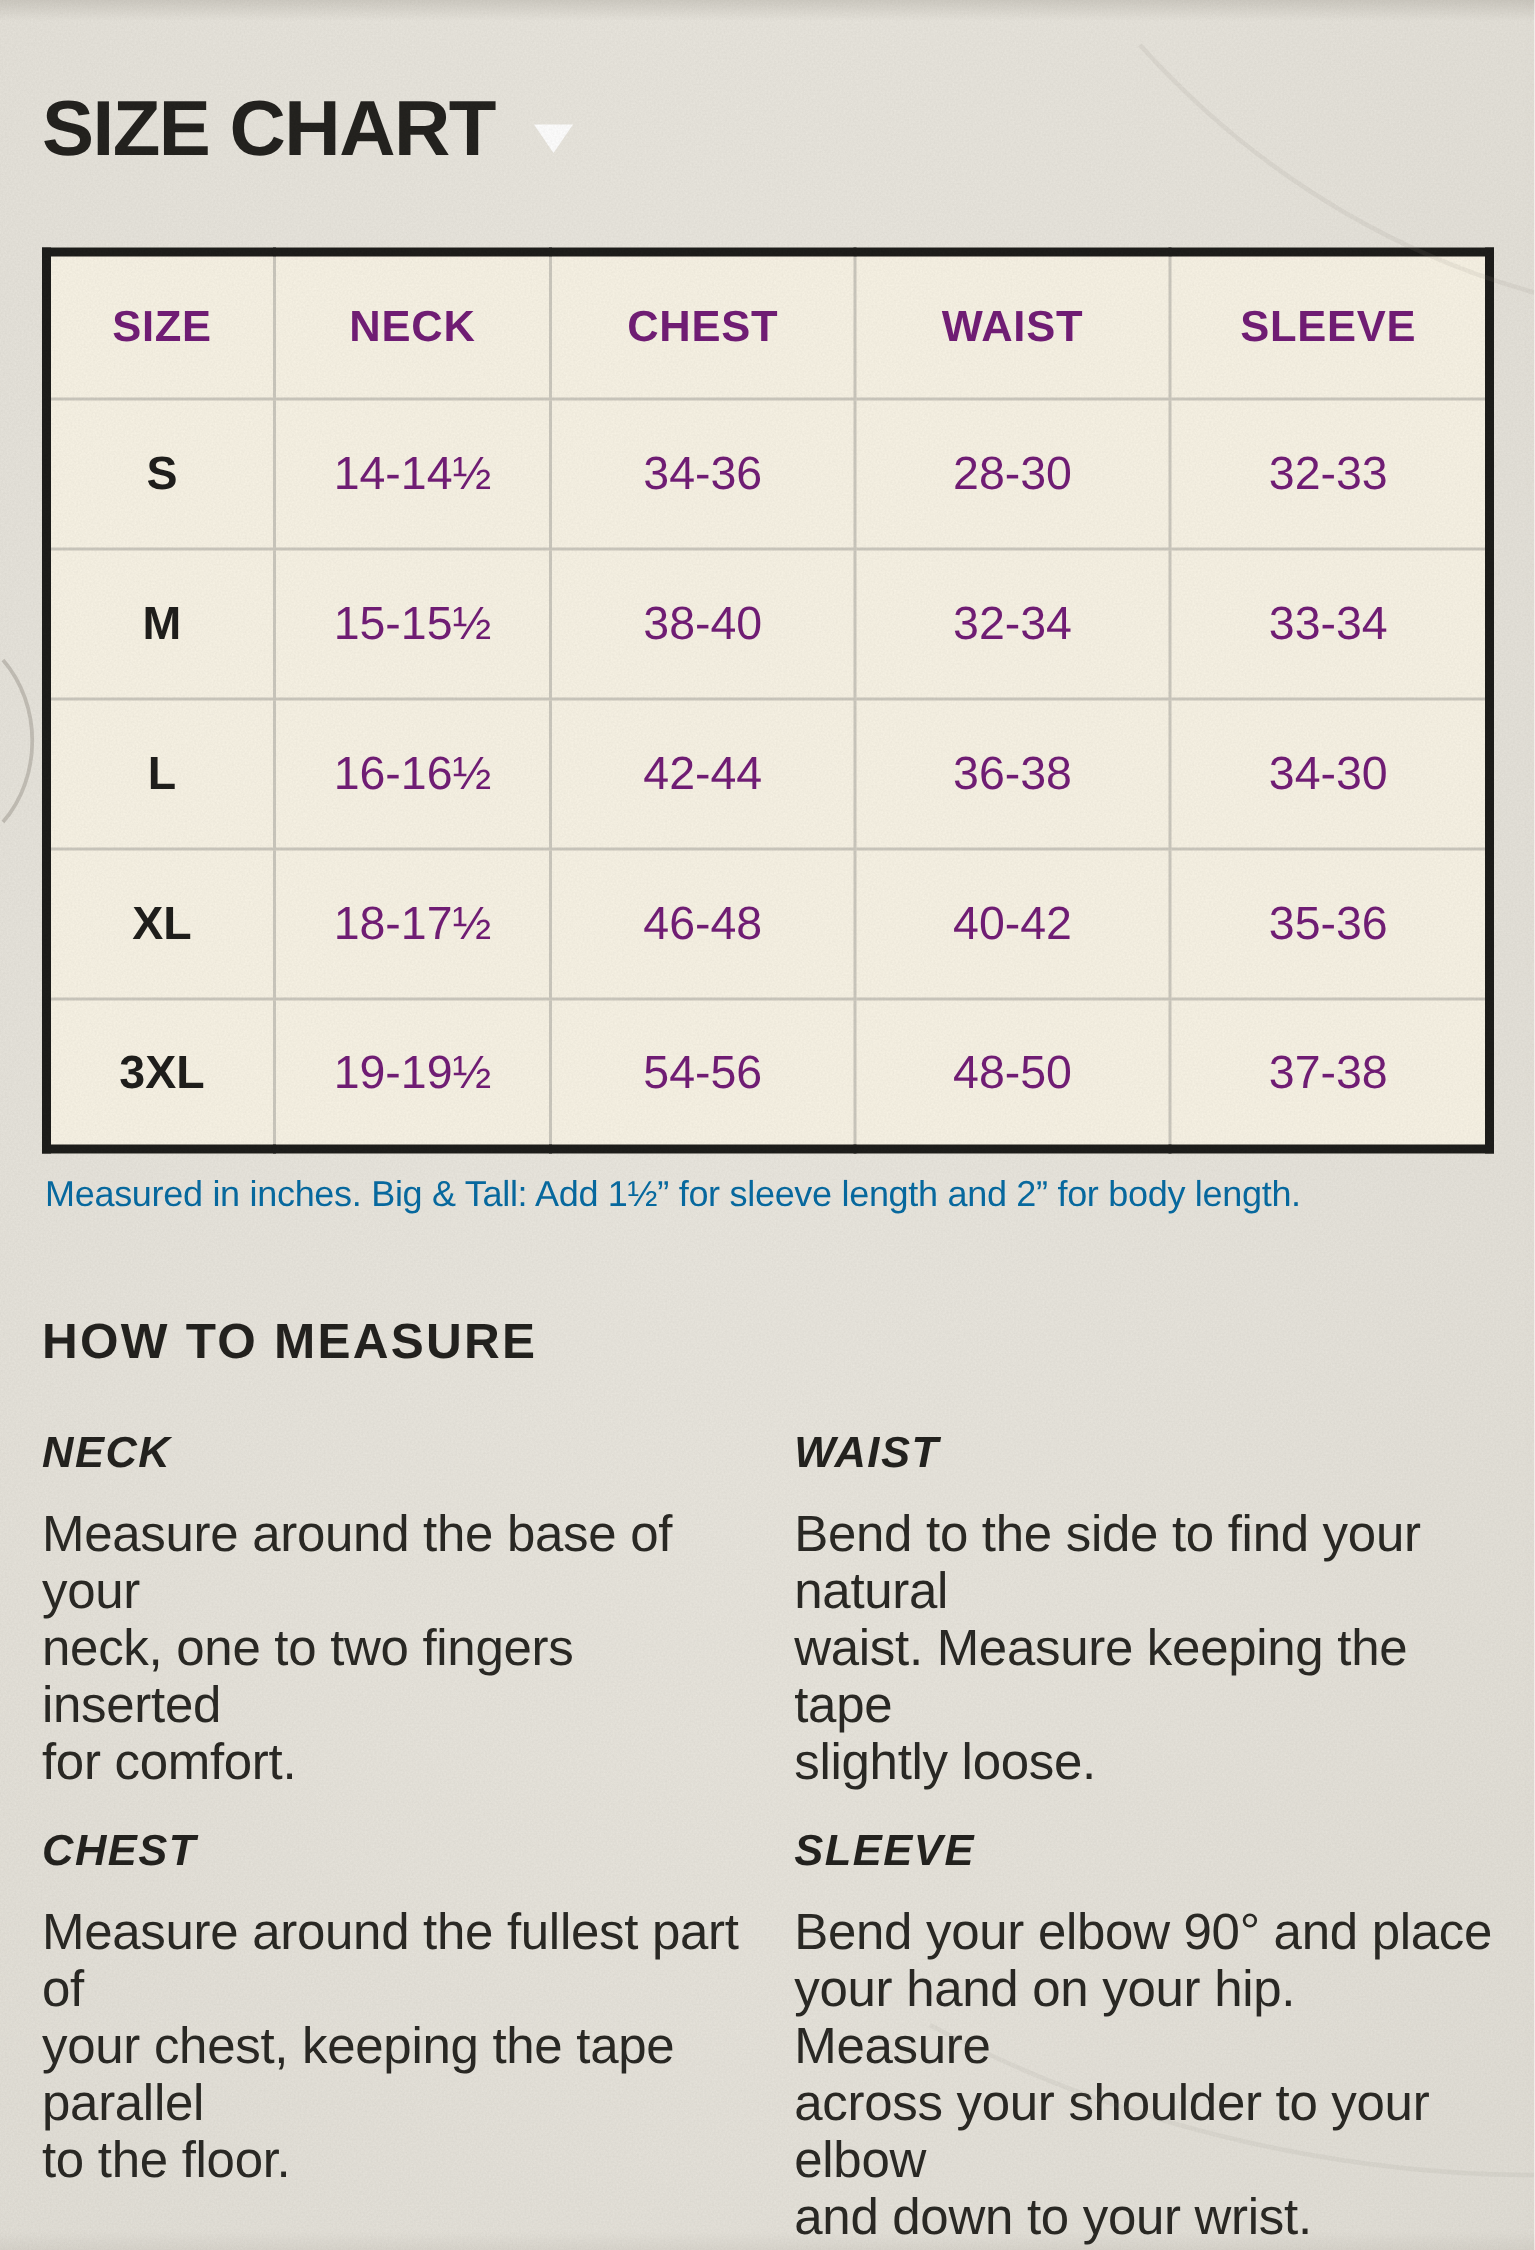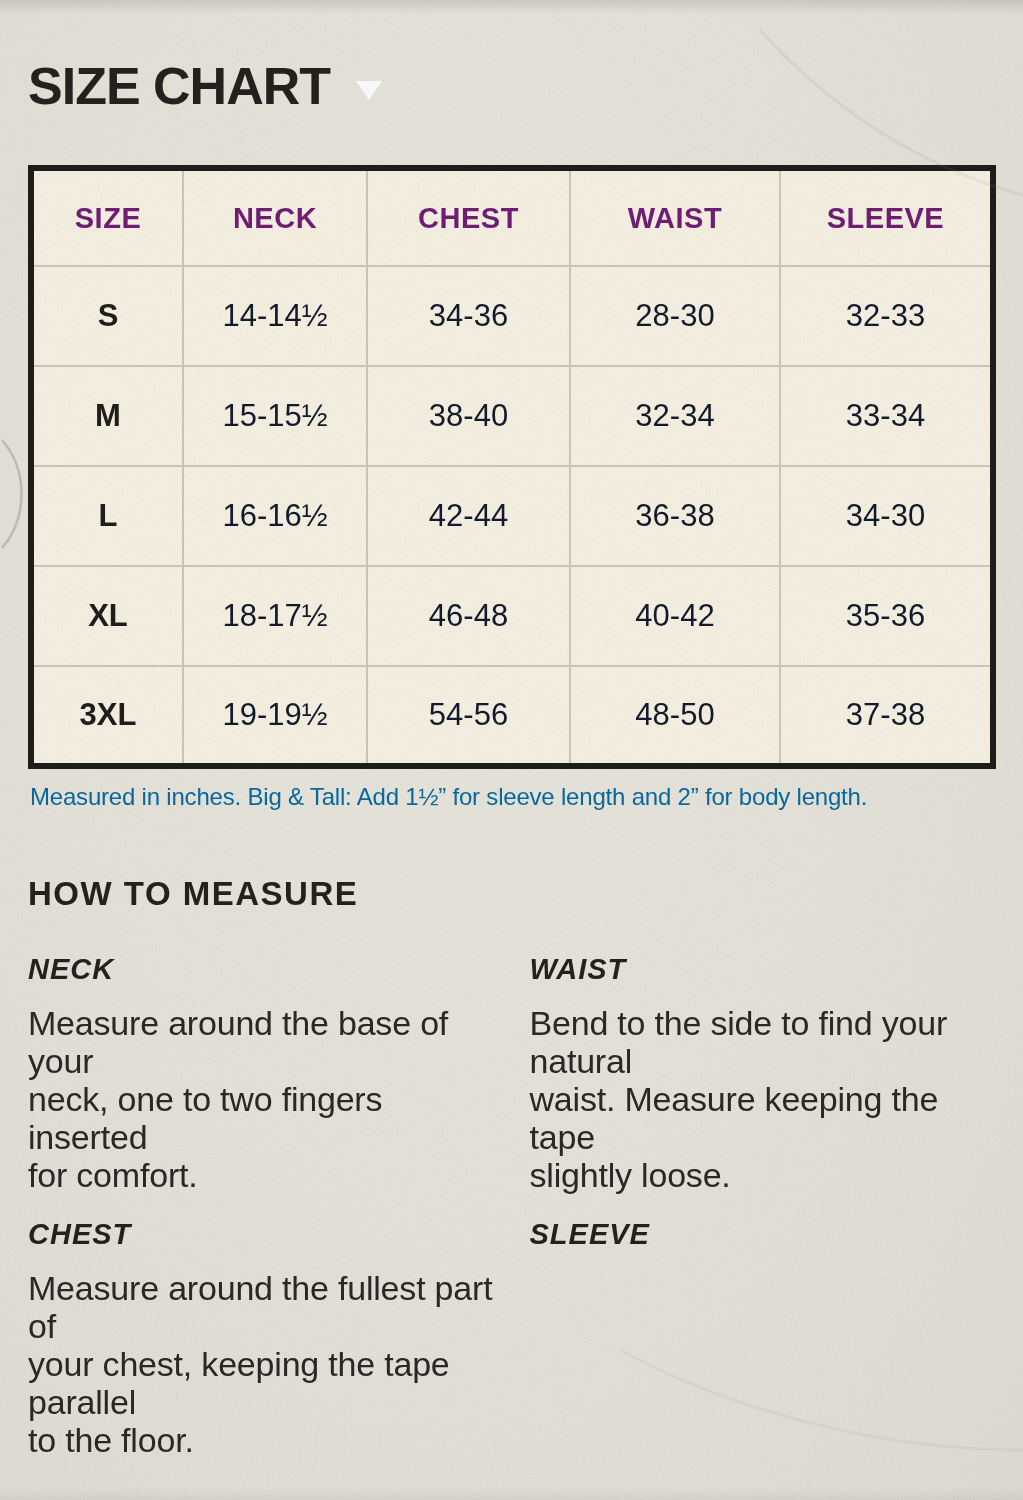--- a/index.html
+++ b/index.html
@@ -8,34 +8,34 @@
     font-family:"Liberation Sans", sans-serif;color:#1f1e1b;
     background:
       linear-gradient(180deg, rgba(120,115,105,.22) 0px, rgba(120,115,105,0) 14px),
       linear-gradient(0deg, rgba(120,115,105,.10) 0px, rgba(120,115,105,0) 12px),
       radial-gradient(ellipse at 45% 35%, #ebe8e0 0%, #e7e4dc 55%, #e1ded6 100%);
   }
   .texture{position:absolute;inset:0;z-index:3;pointer-events:none;}
   .page{position:relative;z-index:1;padding:0 28px;}
 
   
-  .titlebar{display:flex;align-items:center;gap:14px;padding-top:58px;}
+  .titlebar{display:flex;align-items:flex-end;gap:14px;padding-top:58px;}
   h1{margin:0;font-size:52px;font-weight:700;letter-spacing:-1px;color:#201f1c;line-height:1.1;}
   .badge{width:50px;height:50px;border-radius:50%;display:flex;align-items:center;justify-content:center;margin-top:4px;flex:0 0 auto;}
   .tri{width:0;height:0;border-left:13px solid transparent;border-right:13px solid transparent;border-top:19px solid #fff;margin-top:4px;}
 
   
   table{border-collapse:collapse;width:968px;margin-top:50px;background:#f8f3e5;border:6px solid #1a1a18;table-layout:fixed;}
   col.c-size{width:152px}col.c-neck{width:184px}col.c-chest{width:203px}col.c-waist{width:210px}col.c-sleeve{width:auto}
   th,td{border:2px solid #cbc8be;text-align:center;vertical-align:middle;padding:0;}
   thead tr{height:98px;}
   tbody tr{height:100px;}
   thead th{font-size:29px;font-weight:700;letter-spacing:.5px;color:#701a75;}
   tbody th.size-cell{font-size:31px;font-weight:700;color:#1c1b19;}
-  tbody td{font-size:31px;font-weight:400;color:#0f172a;}
+  tbody td{font-size:31px;font-weight:400;color:#701a75;}
 
   .footnote{margin:14px 2px 0;font-size:24px;letter-spacing:-.2px;color:#0369a1;white-space:nowrap;}
 
   
   h2{margin:64px 0 0;font-size:33px;font-weight:700;letter-spacing:1.5px;color:#201f1c;}
   .sections{display:grid;grid-template-columns:1fr 1fr;column-gap:36px;row-gap:24px;margin-top:40px;}
   .section h3{margin:0 0 18px;font-size:29px;font-style:italic;font-weight:700;letter-spacing:1px;color:#201f1c;}
   .section p{margin:0;font-size:34px;letter-spacing:-.2px;line-height:38px;white-space:pre-line;color:#28271f;color:#272622;}
 </style>
 </head>
@@ -137,16 +137,20 @@
 slightly loose.</p>
       </article>
       <article class="section">
         <h3>CHEST</h3>
         <p>Measure around the fullest part of
 your chest, keeping the tape parallel
 to the floor.</p>
       </article>
       <article class="section">
         <h3>SLEEVE</h3>
+        <p>Bend your elbow 90° and place
+your hand on your hip. Measure
+across your shoulder to your elbow
+and down to your wrist.</p>
       </article>
     </div>
 
 </div>
 
 </body></html>

